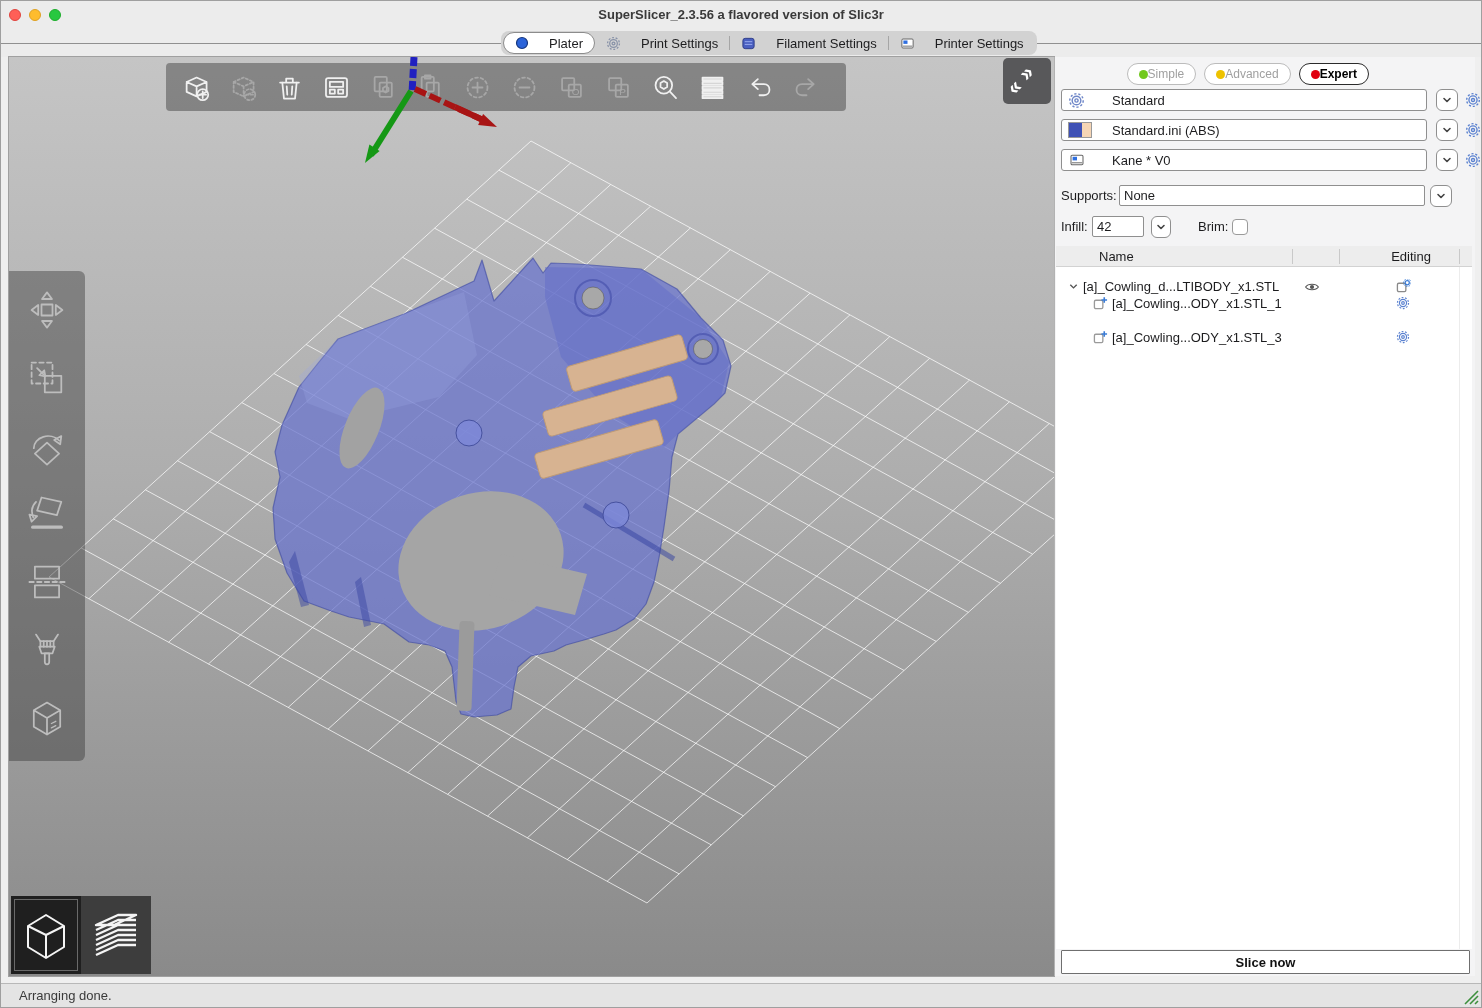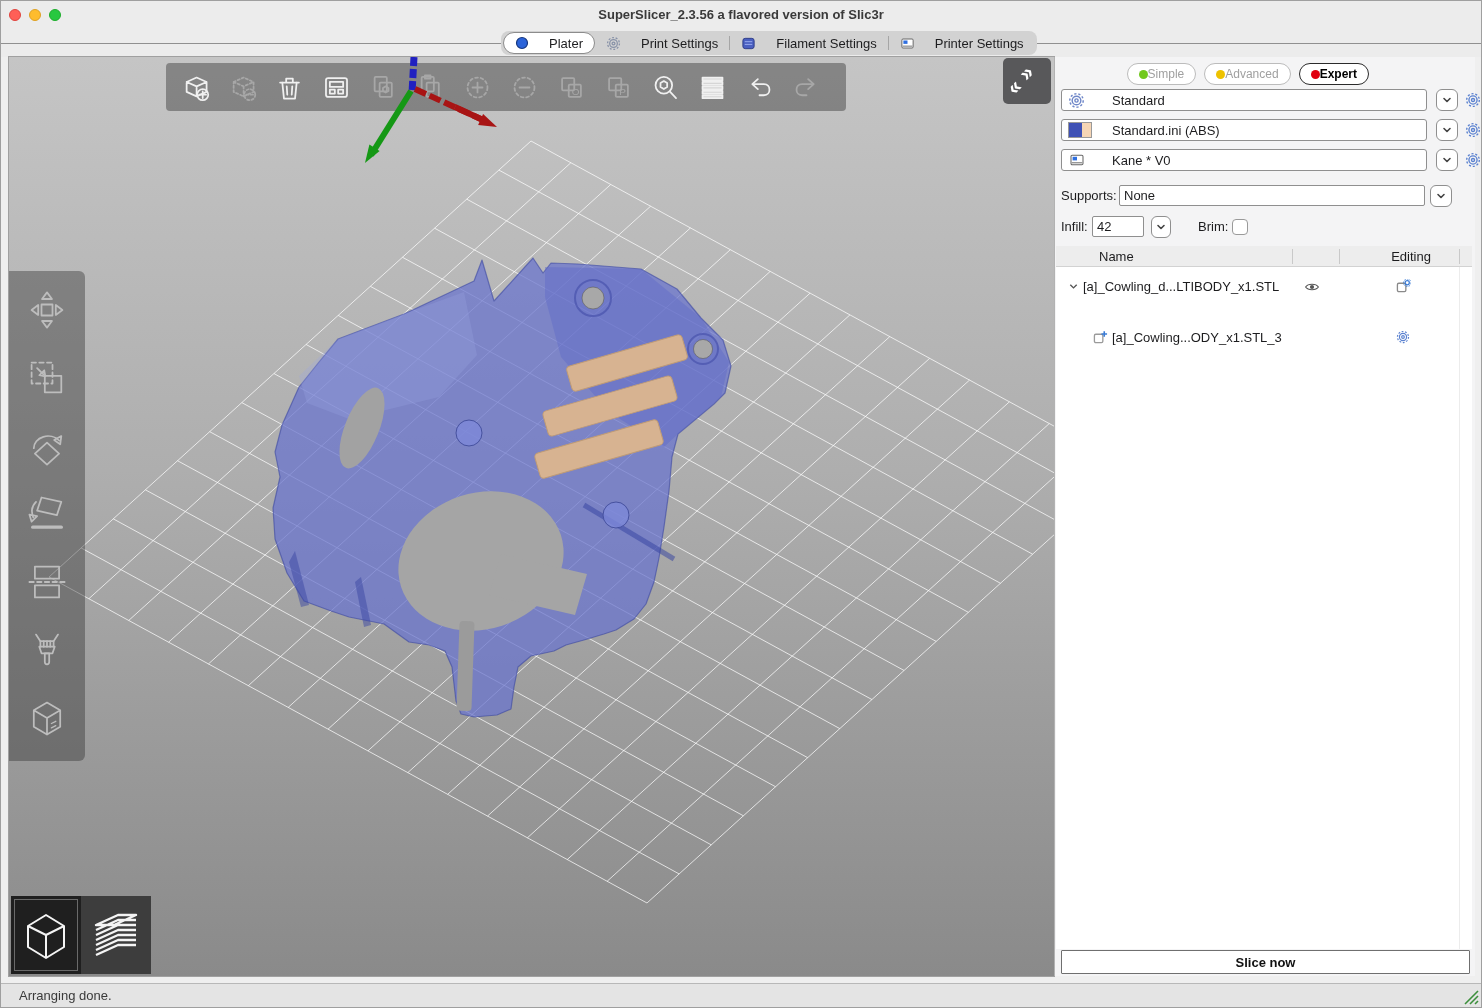--- a/index.html
+++ b/index.html
@@ -531,20 +531,29 @@
               <polyline points="2.5,4 6,7.5 9.5,4" fill="none" stroke="#555" stroke-width="1.5"></polyline>
             </svg>
           <span class="lbl" style="left:27px">[a]_Cowling_d...LTIBODY_x1.STL</span>
           <svg class="rowicon" style="left:248px;width:16px;height:16px" viewBox="0 0 20 20">
               <use href="#sym-eye"></use>
             </svg>
           <svg class="rowicon" style="left:340px;width:15px;height:15px" viewBox="0 0 16 16">
               <use href="#sym-editbox"></use>
             </svg>
         </div>
+        <div class="lrow" style="top:49px">
+          <svg class="rowicon" style="left:37px" viewBox="0 0 16 16">
+              <use href="#sym-plusbox"></use>
+            </svg>
+          <span class="lbl" style="left:56px">[a]_Cowling...ODY_x1.STL_1</span>
+          <svg class="rowicon" style="left:340px;width:14px;height:14px" viewBox="0 0 20 20">
+              <use href="#sym-gear" stroke="#5b82d0"></use>
+            </svg>
+        </div>
         <div class="lrow" style="top:83px">
           <svg class="rowicon" style="left:37px" viewBox="0 0 16 16">
               <use href="#sym-plusbox"></use>
             </svg>
           <span class="lbl" style="left:56px">[a]_Cowling...ODY_x1.STL_3</span>
           <svg class="rowicon" style="left:340px;width:14px;height:14px" viewBox="0 0 20 20">
               <use href="#sym-gear" stroke="#5b82d0"></use>
             </svg>
         </div>
       </div>

